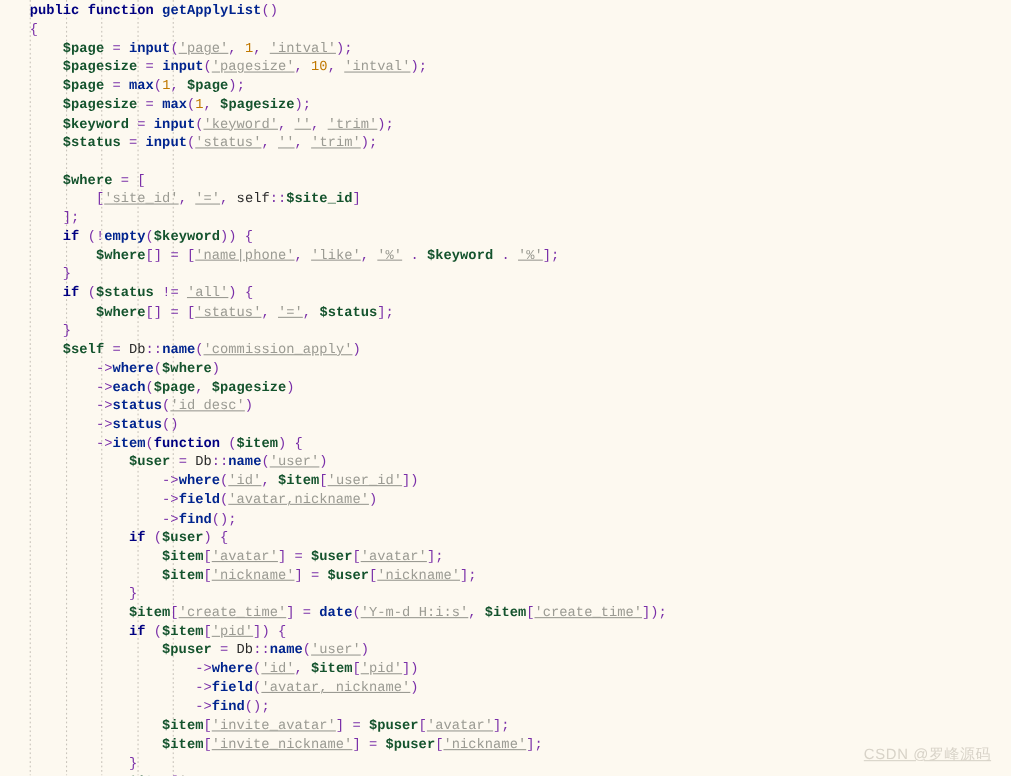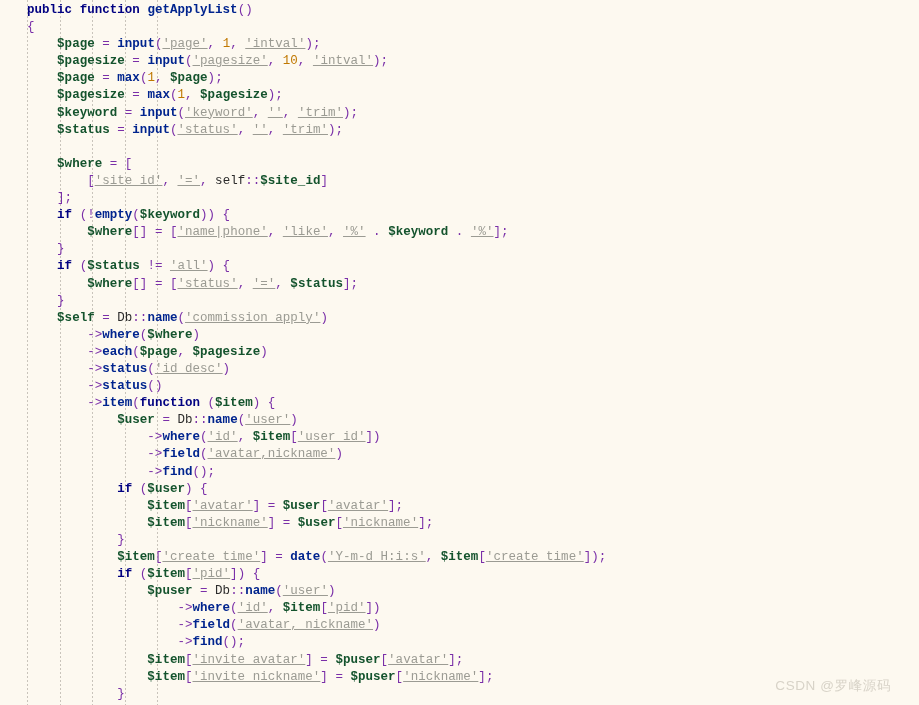--- a/index.html
+++ b/index.html
@@ -68,28 +68,29 @@
   .t-var      { color: #14532d; font-weight: bold; }   
   .t-str      { color: #9b9b93; text-decoration: underline; }                      
   .t-num      { color: #c07800; }                      
   .t-op       { color: #7a2fa8; }                      
   .t-cls      { color: #2b2b2b; font-weight: normal; }   
   .t-plain    { color: #2b2b2b; }
 
   
   #watermark {
     position: absolute;
-    right: 28px;
+    right: 18px;
     bottom: 10px;
     font-family: "Liberation Sans", "DejaVu Sans", sans-serif;
     font-size: 13.5px;
     color: #d8d3c8;
     letter-spacing: 0.6px;
     user-select: none;
     white-space: nowrap;
+    text-decoration: underline;
   }
 </style>
 </head>
 <body>
 
 <div id="code-surface">
 
   <div class="indent-guides">
       <div class="guide" style="left: 27px;"></div>
       <div class="guide" style="left: 60px;"></div>

